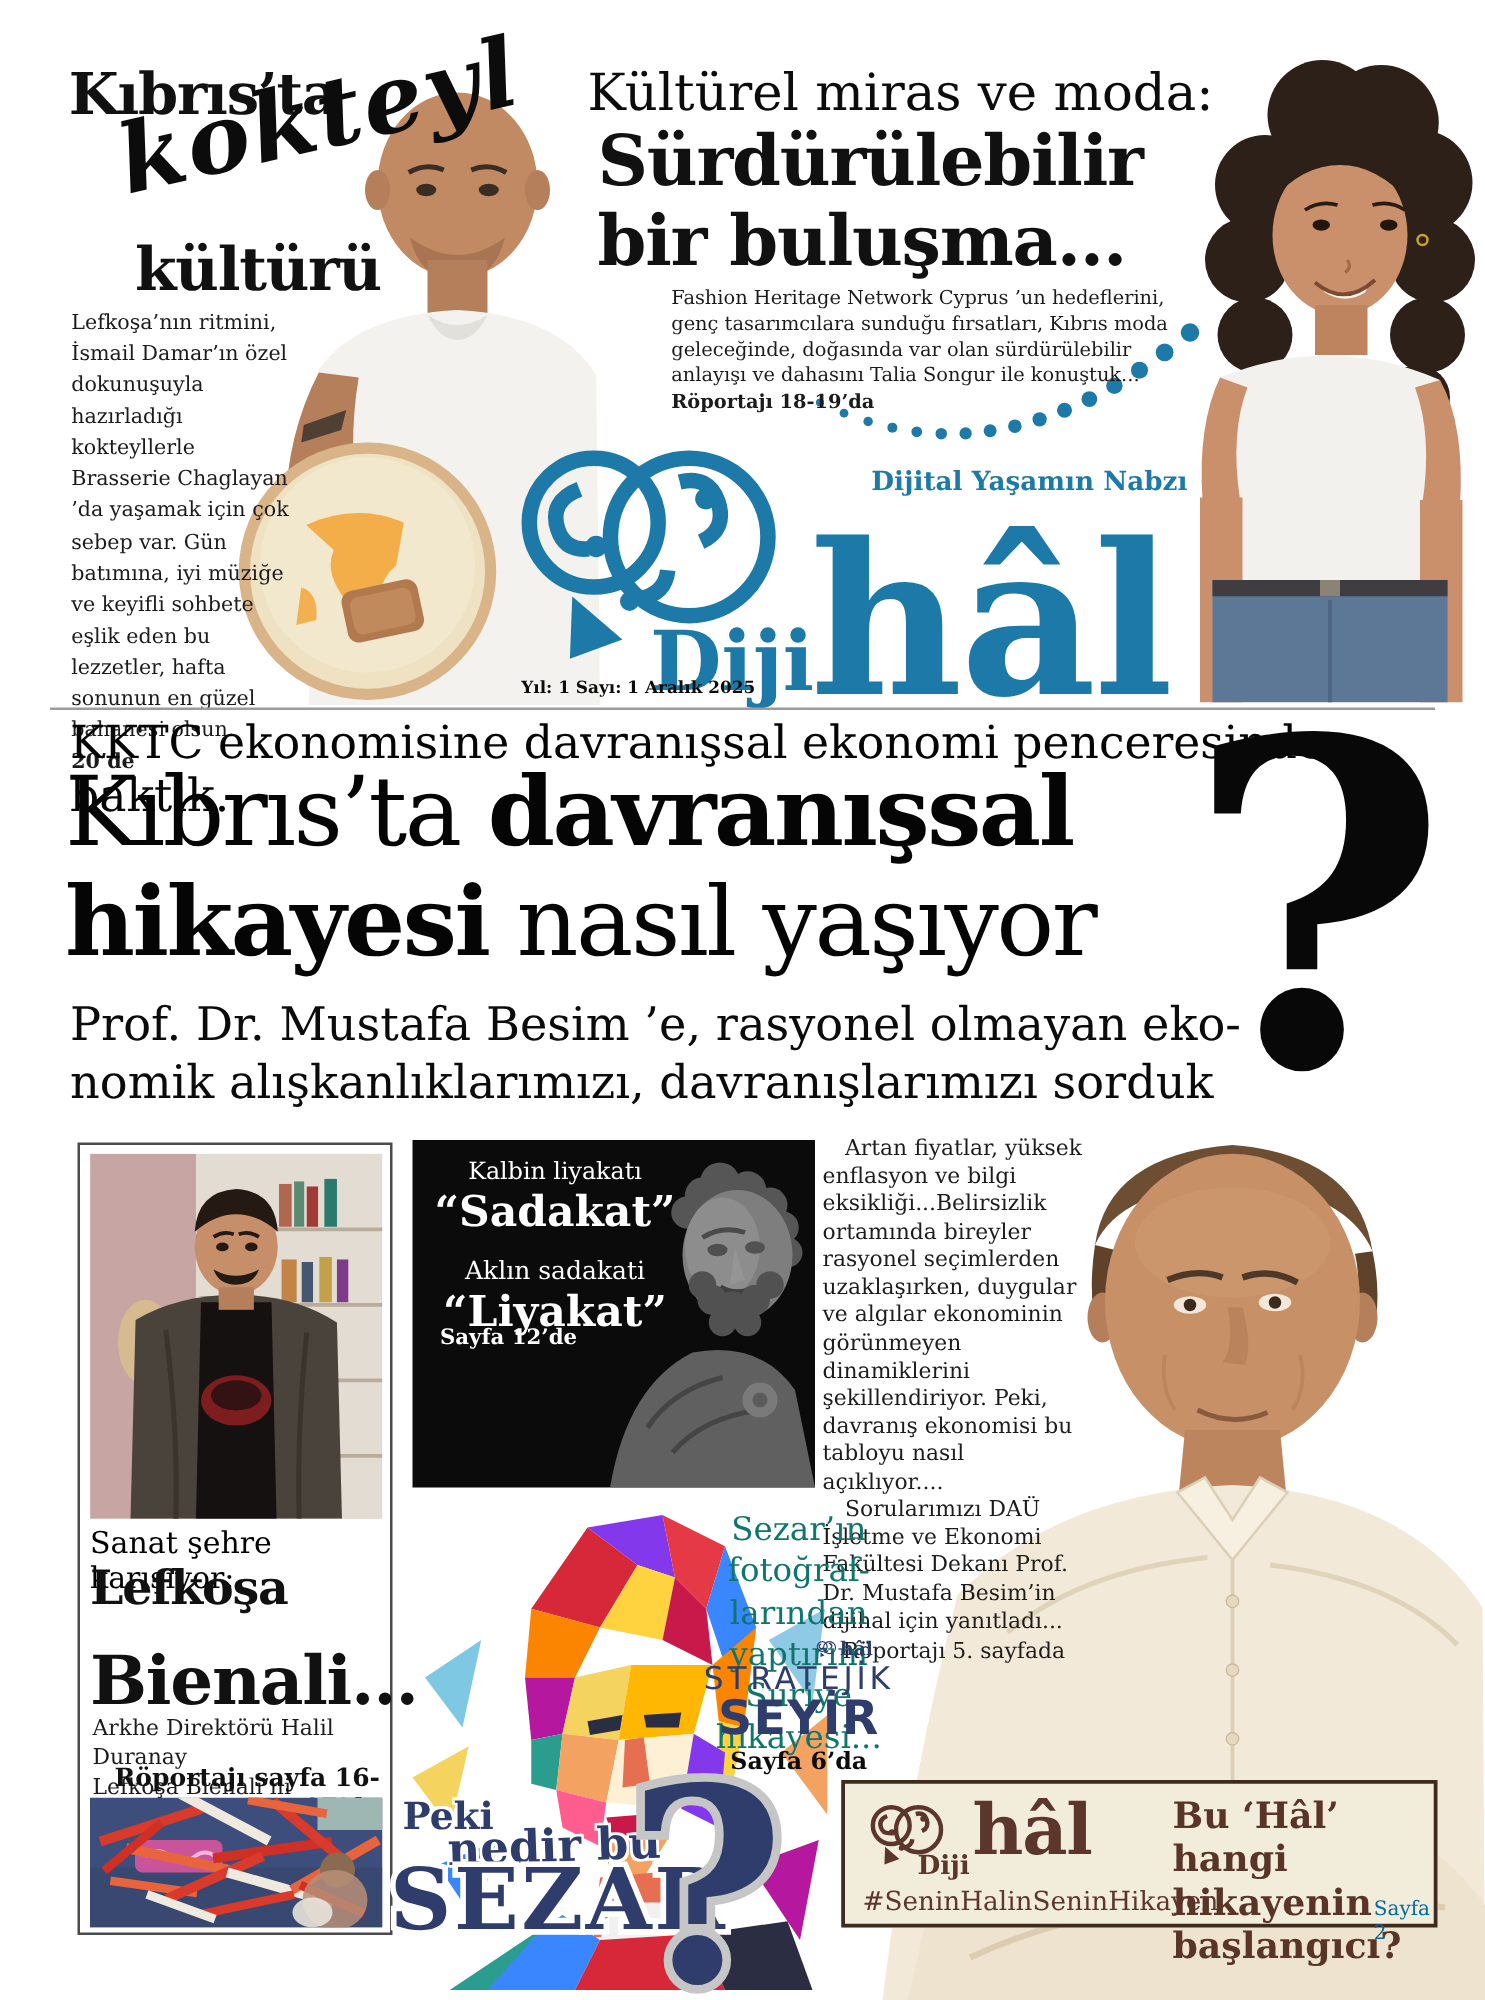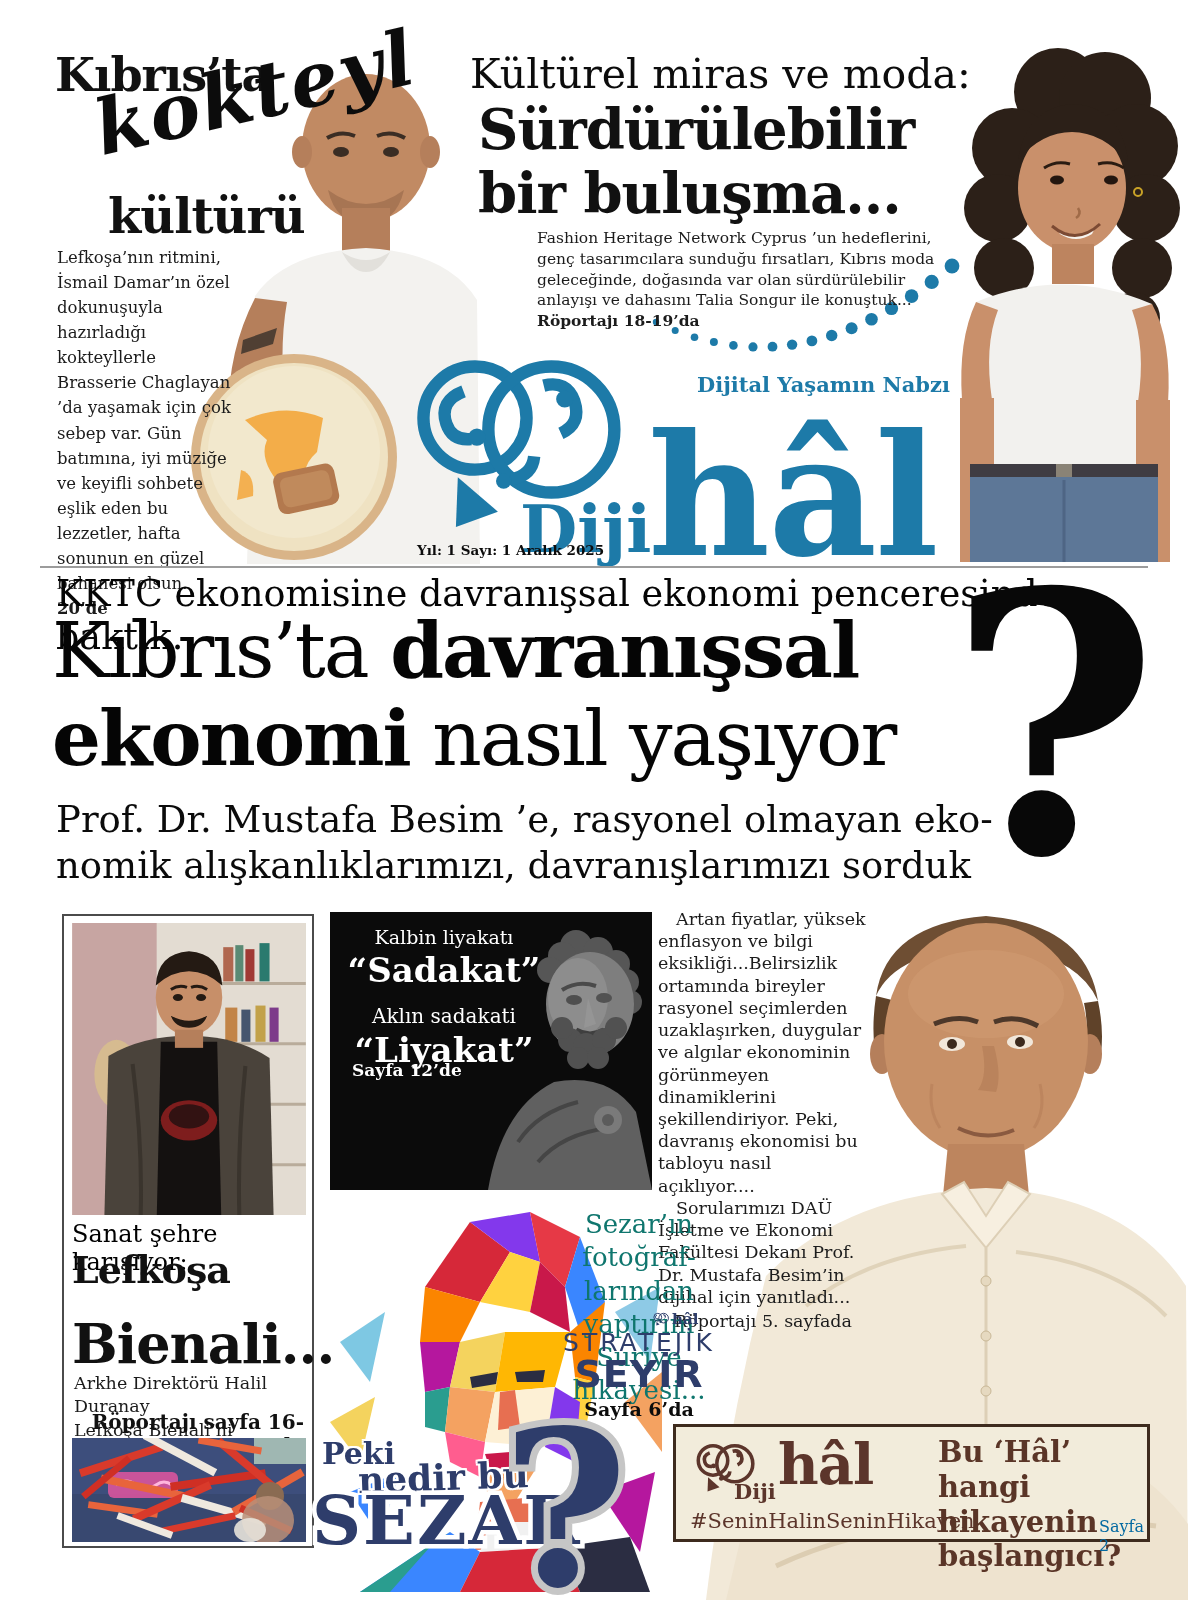--- a/index.html
+++ b/index.html
@@ -264,21 +264,21 @@
       <use href="#brain"></use>
     </svg>
   <div class="abs mast-tag">Dijital Yaşamın Nabzı</div>
   <div class="abs mast-diji">Diji</div>
   <div class="abs mast-hal">hâl</div>
   <div class="abs mast-issue">Yıl: 1 Sayı: 1 Aralık 2025</div>
   <div class="abs divider"></div>
 
   <div class="abs m-kicker">KKTC ekonomisine davranışsal ekonomi penceresinden baktık.</div>
   <div class="abs m-h1"><span>Kıbrıs’ta </span><span class="bold">davranışsal</span></div>
-  <div class="abs m-h2"><span class="bold">ekonomi</span><span> nasıl yaşıyor</span></div>
+  <div class="abs m-h2"><span class="bold">hikayesi</span><span> nasıl yaşıyor</span></div>
   <div class="abs m-q">?</div>
   <div class="abs m-sub1">Prof. Dr. Mustafa Besim ’e, rasyonel olmayan eko-</div>
   <div class="abs m-sub2">nomik alışkanlıklarımızı, davranışlarımızı sorduk</div>
   <div class="abs m-col">
     <p>Artan fiyatlar, yüksek enflasyon ve bilgi eksikliği...Belirsizlik ortamında bireyler rasyonel seçimlerden uzaklaşırken, duygular ve algılar ekonominin görünmeyen dinamiklerini şekillendiriyor. Peki, davranış ekonomisi bu tabloyu nasıl açıklıyor....</p>
     <p>Sorularımızı DAÜ İşletme ve Ekonomi Fakültesi Dekanı Prof. Dr. Mustafa Besim’in dijihal için yanıtladı...</p>
     <div class="pref">Röportajı 5. sayfada</div>
   </div>
 
   <div class="abs lbox">

